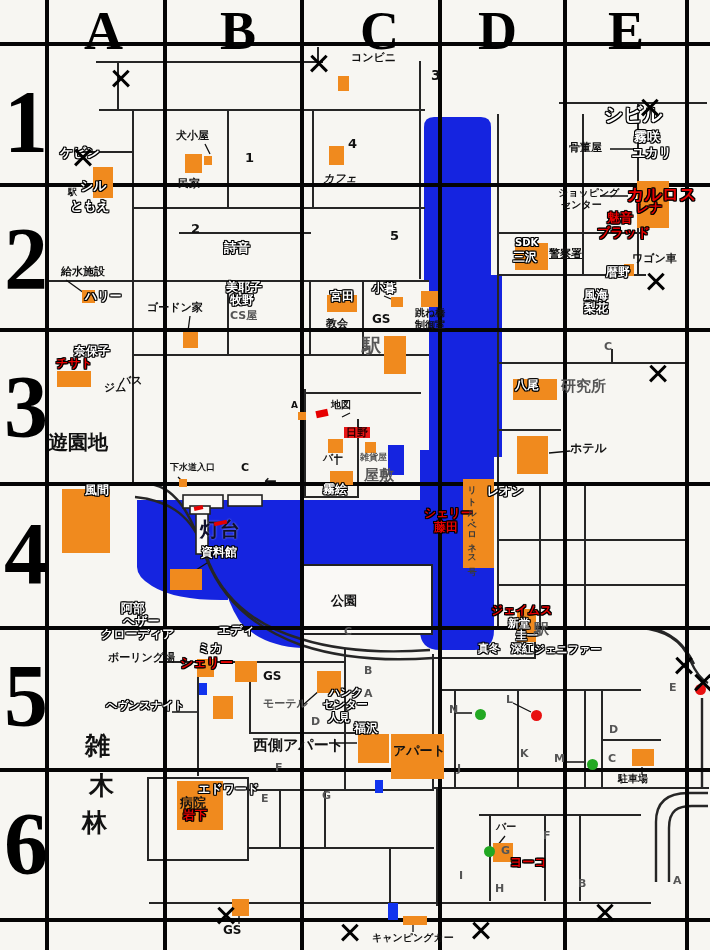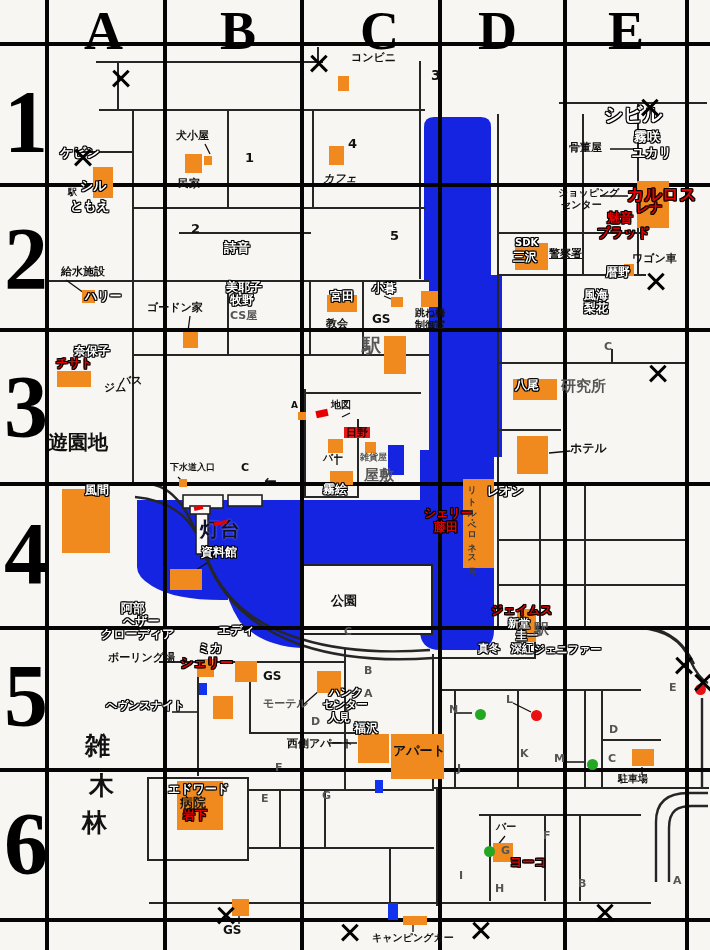--- a/index.html
+++ b/index.html
@@ -166,34 +166,34 @@
       <div class="lbl s-w" style="left: 218px; top: 624px; font-size: 12px;">エディ</div>
       <div class="lbl s-w" style="left: 198px; top: 642px; font-size: 12px;">ミカ</div>
       <div class="lbl s-r" style="left: 180px; top: 656px; font-size: 13px;">シェリー</div>
       <div class="lbl s-k" style="left: 108px; top: 652px; font-size: 11px;">ボーリング場</div>
       <div class="lbl s-k" style="left: 263px; top: 670px; font-size: 12px;">GS</div>
       <div class="lbl s-g" style="left: 263px; top: 698px; font-size: 11px;">モーテル</div>
       <div class="lbl s-w" style="left: 106px; top: 700px; font-size: 11px;">ヘヴンスナイト</div>
       <div class="lbl s-w" style="left: 329px; top: 687px; font-size: 11px;">ハンク</div>
       <div class="lbl s-w" style="left: 323px; top: 699px; font-size: 11px;">センター</div>
       <div class="lbl s-w" style="left: 328px; top: 712px; font-size: 11px;">人見</div>
-      <div class="lbl s-k" style="left: 253px; top: 738px; font-size: 11px; margin-left: 34px;">西側アパート</div>
+      <div class="lbl s-k" style="left: 253px; top: 738px; font-size: 15px;">西側アパート</div>
       <div class="lbl s-w" style="left: 354px; top: 722px; font-size: 12px;">福沢</div>
       <div class="lbl s-kb" style="left: 393px; top: 744px; font-size: 13px;">アパート</div>
       <div class="lbl s-r" style="left: 491px; top: 604px; font-size: 12px;">ジェイムス</div>
       <div class="lbl s-w" style="left: 508px; top: 618px; font-size: 11px;">新堂</div>
       <div class="lbl s-w" style="left: 508px; top: 630px; font-size: 11px; padding-left: 8px;">圭一</div>
       <div class="lbl s-w" style="left: 478px; top: 643px; font-size: 11px;">真冬</div>
       <div class="lbl s-w" style="left: 511px; top: 643px; font-size: 11px;">深紅</div>
       <div class="lbl s-w" style="left: 510px; top: 644px; font-size: 11px; margin-left: 24px;">ジェニファー</div>
       <div class="lbl s-g" style="left: 534px; top: 622px; font-size: 15px;">駅</div>
       <div class="lbl s-k" style="left: 85px; top: 733px; font-size: 25px;">雑</div>
       <div class="lbl s-k" style="left: 89px; top: 773px; font-size: 25px;">木</div>
       <div class="lbl s-k" style="left: 82px; top: 810px; font-size: 25px;">林</div>
-      <div class="lbl s-w" style="left: 168px; top: 783px; font-size: 12px;">エドワード</div>
+      <div class="lbl s-w" style="left: 168px; top: 783px; font-size: 12px; padding-left: 30px;">エドワード</div>
       <div class="lbl s-kb" style="left: 180px; top: 796px; font-size: 13px;">病院</div>
       <div class="lbl s-r" style="left: 183px; top: 809px; font-size: 12px;">岩下</div>
       <div class="lbl s-k" style="left: 618px; top: 774px; font-size: 10px;">駐車場</div>
       <div class="lbl s-k" style="left: 496px; top: 822px; font-size: 10px;">バー</div>
       <div class="lbl s-r" style="left: 510px; top: 856px; font-size: 12px;">ヨーコ</div>
       <div class="lbl s-k" style="left: 372px; top: 933px; font-size: 10px;">キャンピングカー</div>
       <div class="lbl s-k" style="left: 223px; top: 924px; font-size: 12px;">GS</div>
       <div class="lbl s-g" style="left: 449px; top: 704px; font-size: 11px;">N</div>
       <div class="lbl s-g" style="left: 457px; top: 763px; font-size: 11px;">J</div>
       <div class="lbl s-g" style="left: 520px; top: 748px; font-size: 11px;">K</div>

